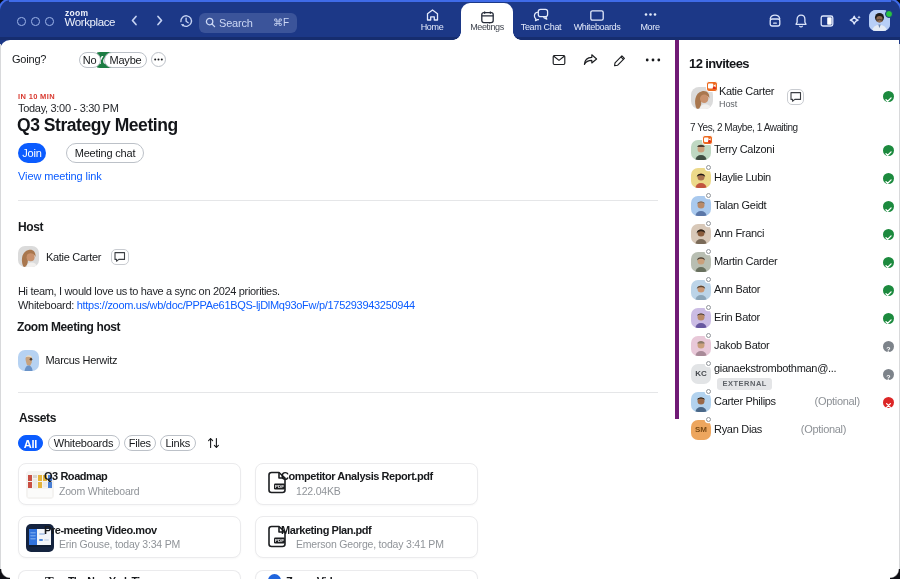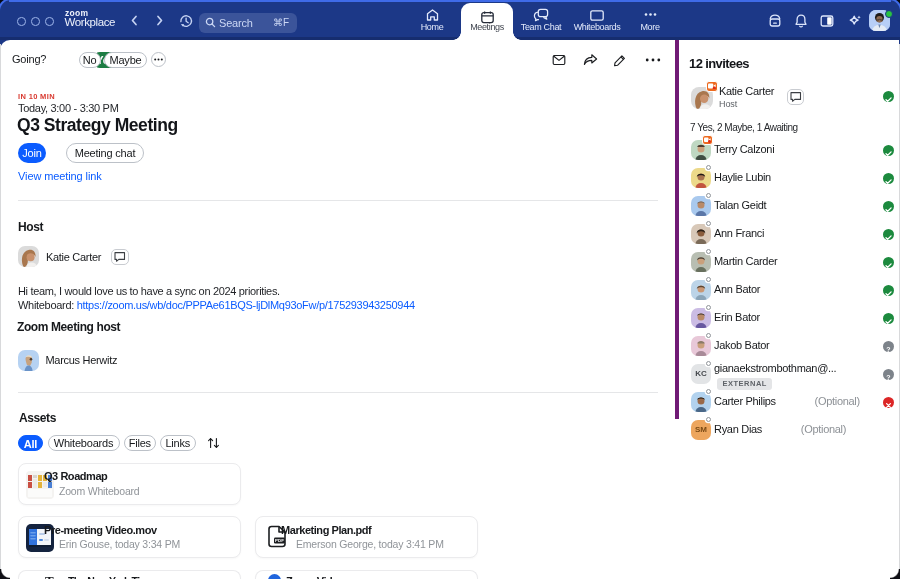--- a/index.html
+++ b/index.html
@@ -272,20 +272,32 @@
               <rect x="22" y="4" width="4" height="6" fill="#4a7fd4"></rect>
               <rect x="22" y="11" width="4" height="6" fill="#4a7fd4"></rect>
               <rect x="7" y="8" width="4" height="9" fill="#eceae7"></rect>
               <rect x="17" y="11" width="4" height="5" fill="#eceae7"></rect>
               <rect x="2" y="18" width="24" height="8" fill="#fbfbfa"></rect>
             </svg>
         </div>
         <div class="t1">Q3 Roadmap</div>
         <div class="t2">Zoom Whiteboard</div>
       </div>
+      <div class="card" style="left:255px;top:422.5px">
+        <div class="cicon" style="left:11.5px;top:7.5px;width:20px;height:23px;">
+          <svg width="20" height="23" viewBox="0 0 20 23" fill="none">
+              <path d="M3.5 1.5 H11 L17 7 V19 C17 20.4 15.9 21.5 14.5 21.5 H3.5 C2.1 21.5 1 20.4 1 19 V4 C1 2.6 2.1 1.5 3.5 1.5 Z" stroke="#1c1e21" stroke-width="1.6" stroke-linejoin="round"></path>
+              <path d="M11 1.5 V7 H17" stroke="#1c1e21" stroke-width="1.6" stroke-linejoin="round"></path>
+              <rect x="6" y="12.5" width="11" height="6" rx="1.2" fill="#1c1e21"></rect>
+              <text x="11.5" y="17.2" font-size="4.4" font-weight="700" fill="#fff" text-anchor="middle" font-family="Liberation Sans">PDF</text>
+            </svg>
+        </div>
+        <div class="t1">Competitor Analysis Report.pdf</div>
+        <div class="t2">122.04KB</div>
+      </div>
       <div class="card" style="left:18px;top:476px">
         <div class="cicon">
           <svg width="28" height="28" viewBox="0 0 28 28">
               <rect width="28" height="28" rx="5" fill="#14233f"></rect>
               <rect x="3" y="5" width="22" height="18" rx="1" fill="#f2f5f9"></rect>
               <rect x="3" y="5" width="8" height="18" fill="#3173dd"></rect>
               <rect x="4.2" y="8" width="5.6" height="1.6" rx="0.8" fill="#6ba0ea"></rect>
               <rect x="4.2" y="11" width="5.6" height="1.6" rx="0.8" fill="#6ba0ea"></rect>
               <rect x="4.2" y="14" width="5.6" height="1.6" rx="0.8" fill="#6ba0ea"></rect>
               <rect x="13" y="9" width="6" height="2" rx="1" fill="#b8cbe8"></rect>

